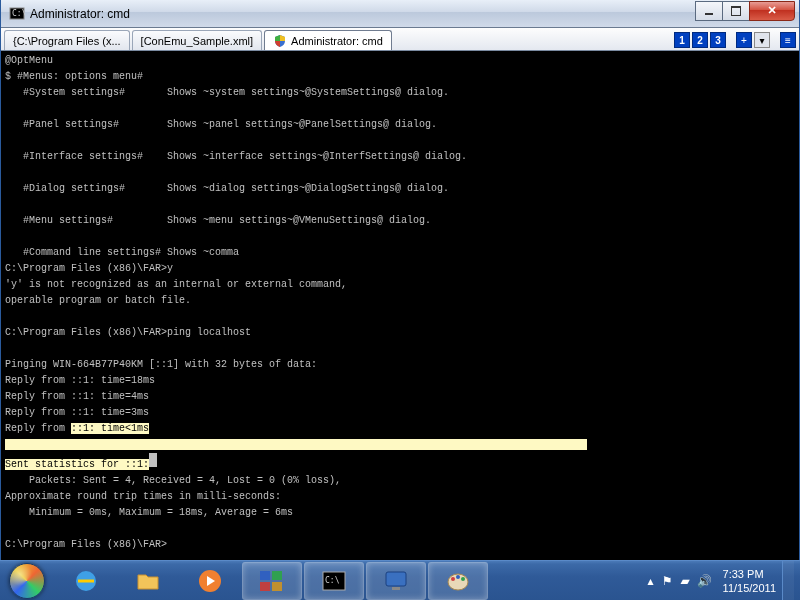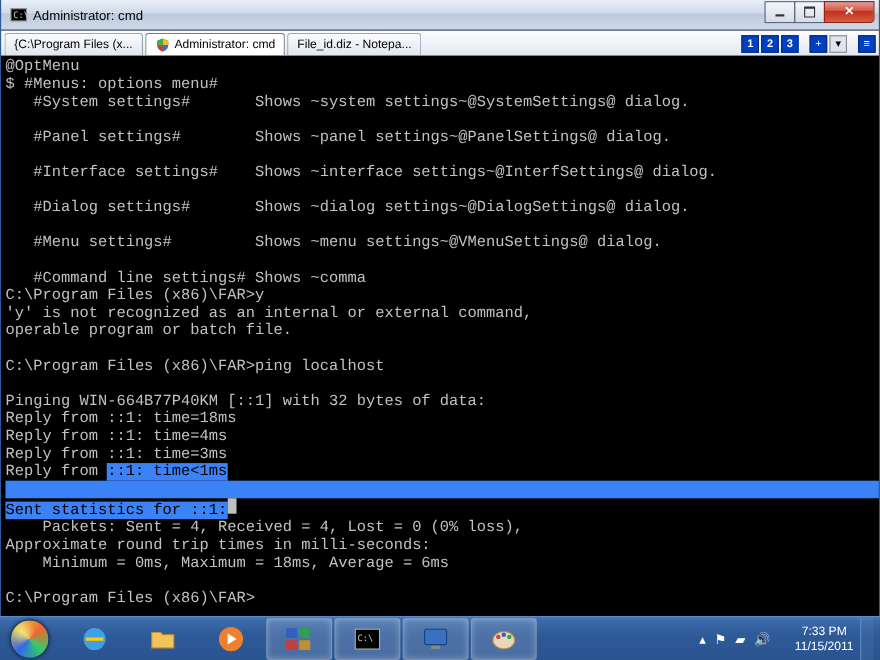--- a/index.html
+++ b/index.html
@@ -14,32 +14,32 @@
 .winbtn.max::after { content: ""; width: 8px; height: 7px; border: 1px solid #333; border-top-width: 2px; }
 .winbtn.close { width: 46px; background: linear-gradient(to bottom, #e89c95, #d4513f 45%, #c03020 46%, #d95b47); color: #fff; border-color: #8a2818; border-top-left-radius: 0; border-top-right-radius: 0; border-bottom-right-radius: 4px; }
 .winbtn.close::after { content: "✕"; font-size: 11px; font-weight: bold; }
 .tabbar { height: 23px; background: linear-gradient(to bottom, #fdfdfd, #e4e8f0); display: flex; align-items: stretch; border-bottom: 1px solid #7a8aa0; padding: 2px 3px 0 3px; gap: 2px; justify-content: center; }
 .tab { background: linear-gradient(to bottom, #fafbfd, #e2e6ee); border: 1px solid #9aa6b8; border-bottom: none; padding: 2px 8px; font-size: 11px; color: #000; display: flex; align-items: center; gap: 4px; border-radius: 3px 3px 0 0; cursor: pointer; max-width: 135px; overflow: hidden; white-space: nowrap; }
 .tab.active { background: #fff; font-weight: normal; border-color: #707c90; }
 .tab-icon { width: 14px; height: 14px; display: inline-flex; align-items: center; justify-content: center; flex-shrink: 0; }
 .tabbar-right { display: flex; align-items: center; gap: 2px; margin-left: auto; }
 .numbox { width: 16px; height: 16px; background: #0040c0; color: #fff; font-size: 10px; font-weight: bold; display: flex; align-items: center; justify-content: center; border: 1px solid #002a80; }
 .tbbtn { width: 16px; height: 16px; background: #0040c0; color: #fff; font-size: 10px; display: flex; align-items: center; justify-content: center; border: 1px solid #002a80; }
-.terminal { font-family: "Consolas", "Courier New", monospace; font-size: 14px; line-height: 16px; color: #c0c0c0; background: #000; padding: 2px 4px; height: 507px; overflow: hidden; white-space: pre; }
-.hl { background: #3b82f6; color: #000; }
+.terminal { font-family: "Consolas", "Courier New", monospace; font-size: 10px; line-height: 16px; color: #c0c0c0; background: #000; padding: 2px 4px; height: 507px; overflow: hidden; white-space: pre; }
+.hl { background: #fef9c3; color: #000; }
 .cursor { background: #c0c0c0; width: 8px; height: 14px; display: inline-block; }
 .taskbar { position: absolute; bottom: 0; left: 0; width: 800px; height: 40px; background: linear-gradient(to bottom, #4a7ab8 0%, #3c6aa8 8%, #2f5a98 40%, #2a5490 100%); display: flex; align-items: center; border-top: 1px solid #5a8ac8; }
 .start { width: 54px; height: 40px; display: flex; align-items: center; justify-content: center; }
 .orb { width: 36px; height: 36px; border-radius: 50%; background: radial-gradient(circle at 30% 30%, #fff6 0%, #fff0 35%), conic-gradient(from 45deg, #e63, #3c6, #36e, #ec3, #e63); border: 1px solid #1a3a66; box-shadow: 0 0 4px #0008; }
 .tbitems { display: flex; height: 40px; }
 .tbitem { width: 60px; height: 38px; margin: 1px 0 1px 2px; border: 1px solid transparent; border-radius: 3px; display: flex; align-items: center; justify-content: center; }
 .tbitem.active { background: rgba(255,255,255,0.15); border-color: rgba(255,255,255,0.25); box-shadow: inset 0 0 6px rgba(255,255,255,0.3); }
 .tray { margin-left: auto; display: flex; align-items: center; height: 40px; padding-right: 6px; color: #fff; font-size: 11px; }
 .tray-icons { display: flex; gap: 8px; align-items: center; }
-.clock { text-align: center; margin-left: 22px; line-height: 14px; }
+.clock { text-align: left; margin-left: 10px; line-height: 14px; }
 .showdesk { width: 12px; height: 40px; border-left: 1px solid #5a8ac8; margin-left: 6px; background: rgba(255,255,255,0.05); }
 .glyph { font-size: 12px; }
 </style>
 </head>
 <body>
 
 <div class="window">
   <div class="titlebar">
     <span class="titlebar-icon">
       <svg width="16" height="16" viewBox="0 0 16 16">
@@ -52,34 +52,34 @@
       <div class="winbtn min"></div>
       <div class="winbtn max"></div>
       <div class="winbtn close"></div>
     </div>
   </div>
 
   <div class="tabbar">
     <div class="tab">
         <span>{C:\Program Files (x...</span>
       </div>
+    <div class="tab">
+        <span>[ConEmu_Sample.xml]</span>
+      </div>
     <div class="tab active">
       <span class="tab-icon">
         <svg width="14" height="14" viewBox="0 0 14 14">
             <path d="M7 1 L12 3 V7 C12 10 10 12 7 13 C4 12 2 10 2 7 V3 Z" fill="#3a70d0"></path>
             <path d="M7 1 L12 3 V7 L7 7 Z" fill="#f0c020"></path>
             <path d="M7 7 L7 13 C4 12 2 10 2 7 Z" fill="#d04030"></path>
             <path d="M7 1 L2 3 V7 L7 7 Z" fill="#40b040"></path>
           </svg>
       </span>
       <span>Administrator: cmd</span>
     </div>
-    <div class="tab">
-        <span>File_id.diz - Notepa...</span>
-      </div>
     <div class="tabbar-right">
       <div class="numbox">1</div>
       <div class="numbox">2</div>
       <div class="numbox">3</div>
       <div style="width:6px"></div>
       <div class="tbbtn">+</div>
       <div class="tbbtn" style="background:#e0e4ec;color:#000;border-color:#888">▾</div>
       <div style="width:6px"></div>
       <div class="tbbtn">≡</div>
     </div>

